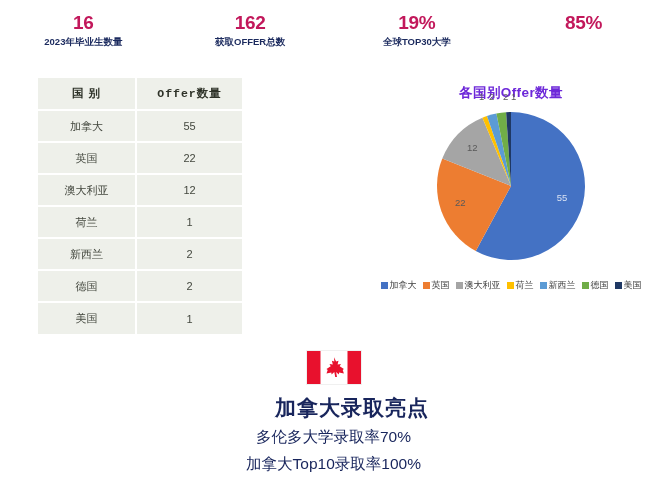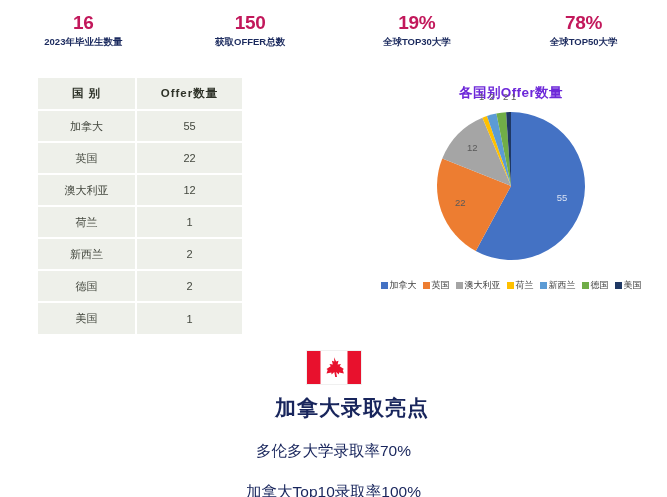--- a/index.html
+++ b/index.html
@@ -69,21 +69,21 @@
   }
   .offer-table th {
     font-weight: bold;
     color: #2e3228;
     font-size: 11.5px;
     letter-spacing: 1px;
   }
   .offer-table td:last-child, .offer-table th:last-child { border-right: none; }
   .offer-table tr:last-child td { border-bottom: none; }
   .col-country { width: 98px; }
-  .col-count { width: 106px; }
+  .col-count { width: 106px; font-family: Liberation Mono, monospace; }
 
   
   .chart-card {
     position: absolute;
     left: 355px;
     top: 78px;
     width: 312px;
     height: 232px;
   }
   .chart-title {
@@ -141,44 +141,43 @@
     color: #18255c;
     letter-spacing: 1px;
     margin-top: 8px;
     line-height: 28px;
     margin-left: 37px;
   }
   .hl-line {
     font-size: 15.5px;
     color: #18255c;
     line-height: 25px;
-    margin-top: 16px;
+    margin-top: 2px;
   }
 </style>
 </head>
 <body>
 
 <div class="page">
 
   <div class="kpi-strip">
     <div class="kpi">
       <div class="kpi-value">16</div>
       <div class="kpi-label">2023年毕业生数量</div>
     </div>
     <div class="kpi">
-      <div class="kpi-value">150</div>
+      <div class="kpi-value">162</div>
       <div class="kpi-label">获取OFFER总数</div>
     </div>
     <div class="kpi">
       <div class="kpi-value">19%</div>
       <div class="kpi-label">全球TOP30大学</div>
     </div>
     <div class="kpi">
-      <div class="kpi-value">78%</div>
-      <div class="kpi-label">全球TOP50大学</div>
+      <div class="kpi-value">85%</div>
     </div>
   </div>
 
   <table class="offer-table">
     <thead>
       <tr>
         <th class="col-country">国 别</th>
         <th class="col-count">Offer数量</th>
       </tr>
     </thead>

